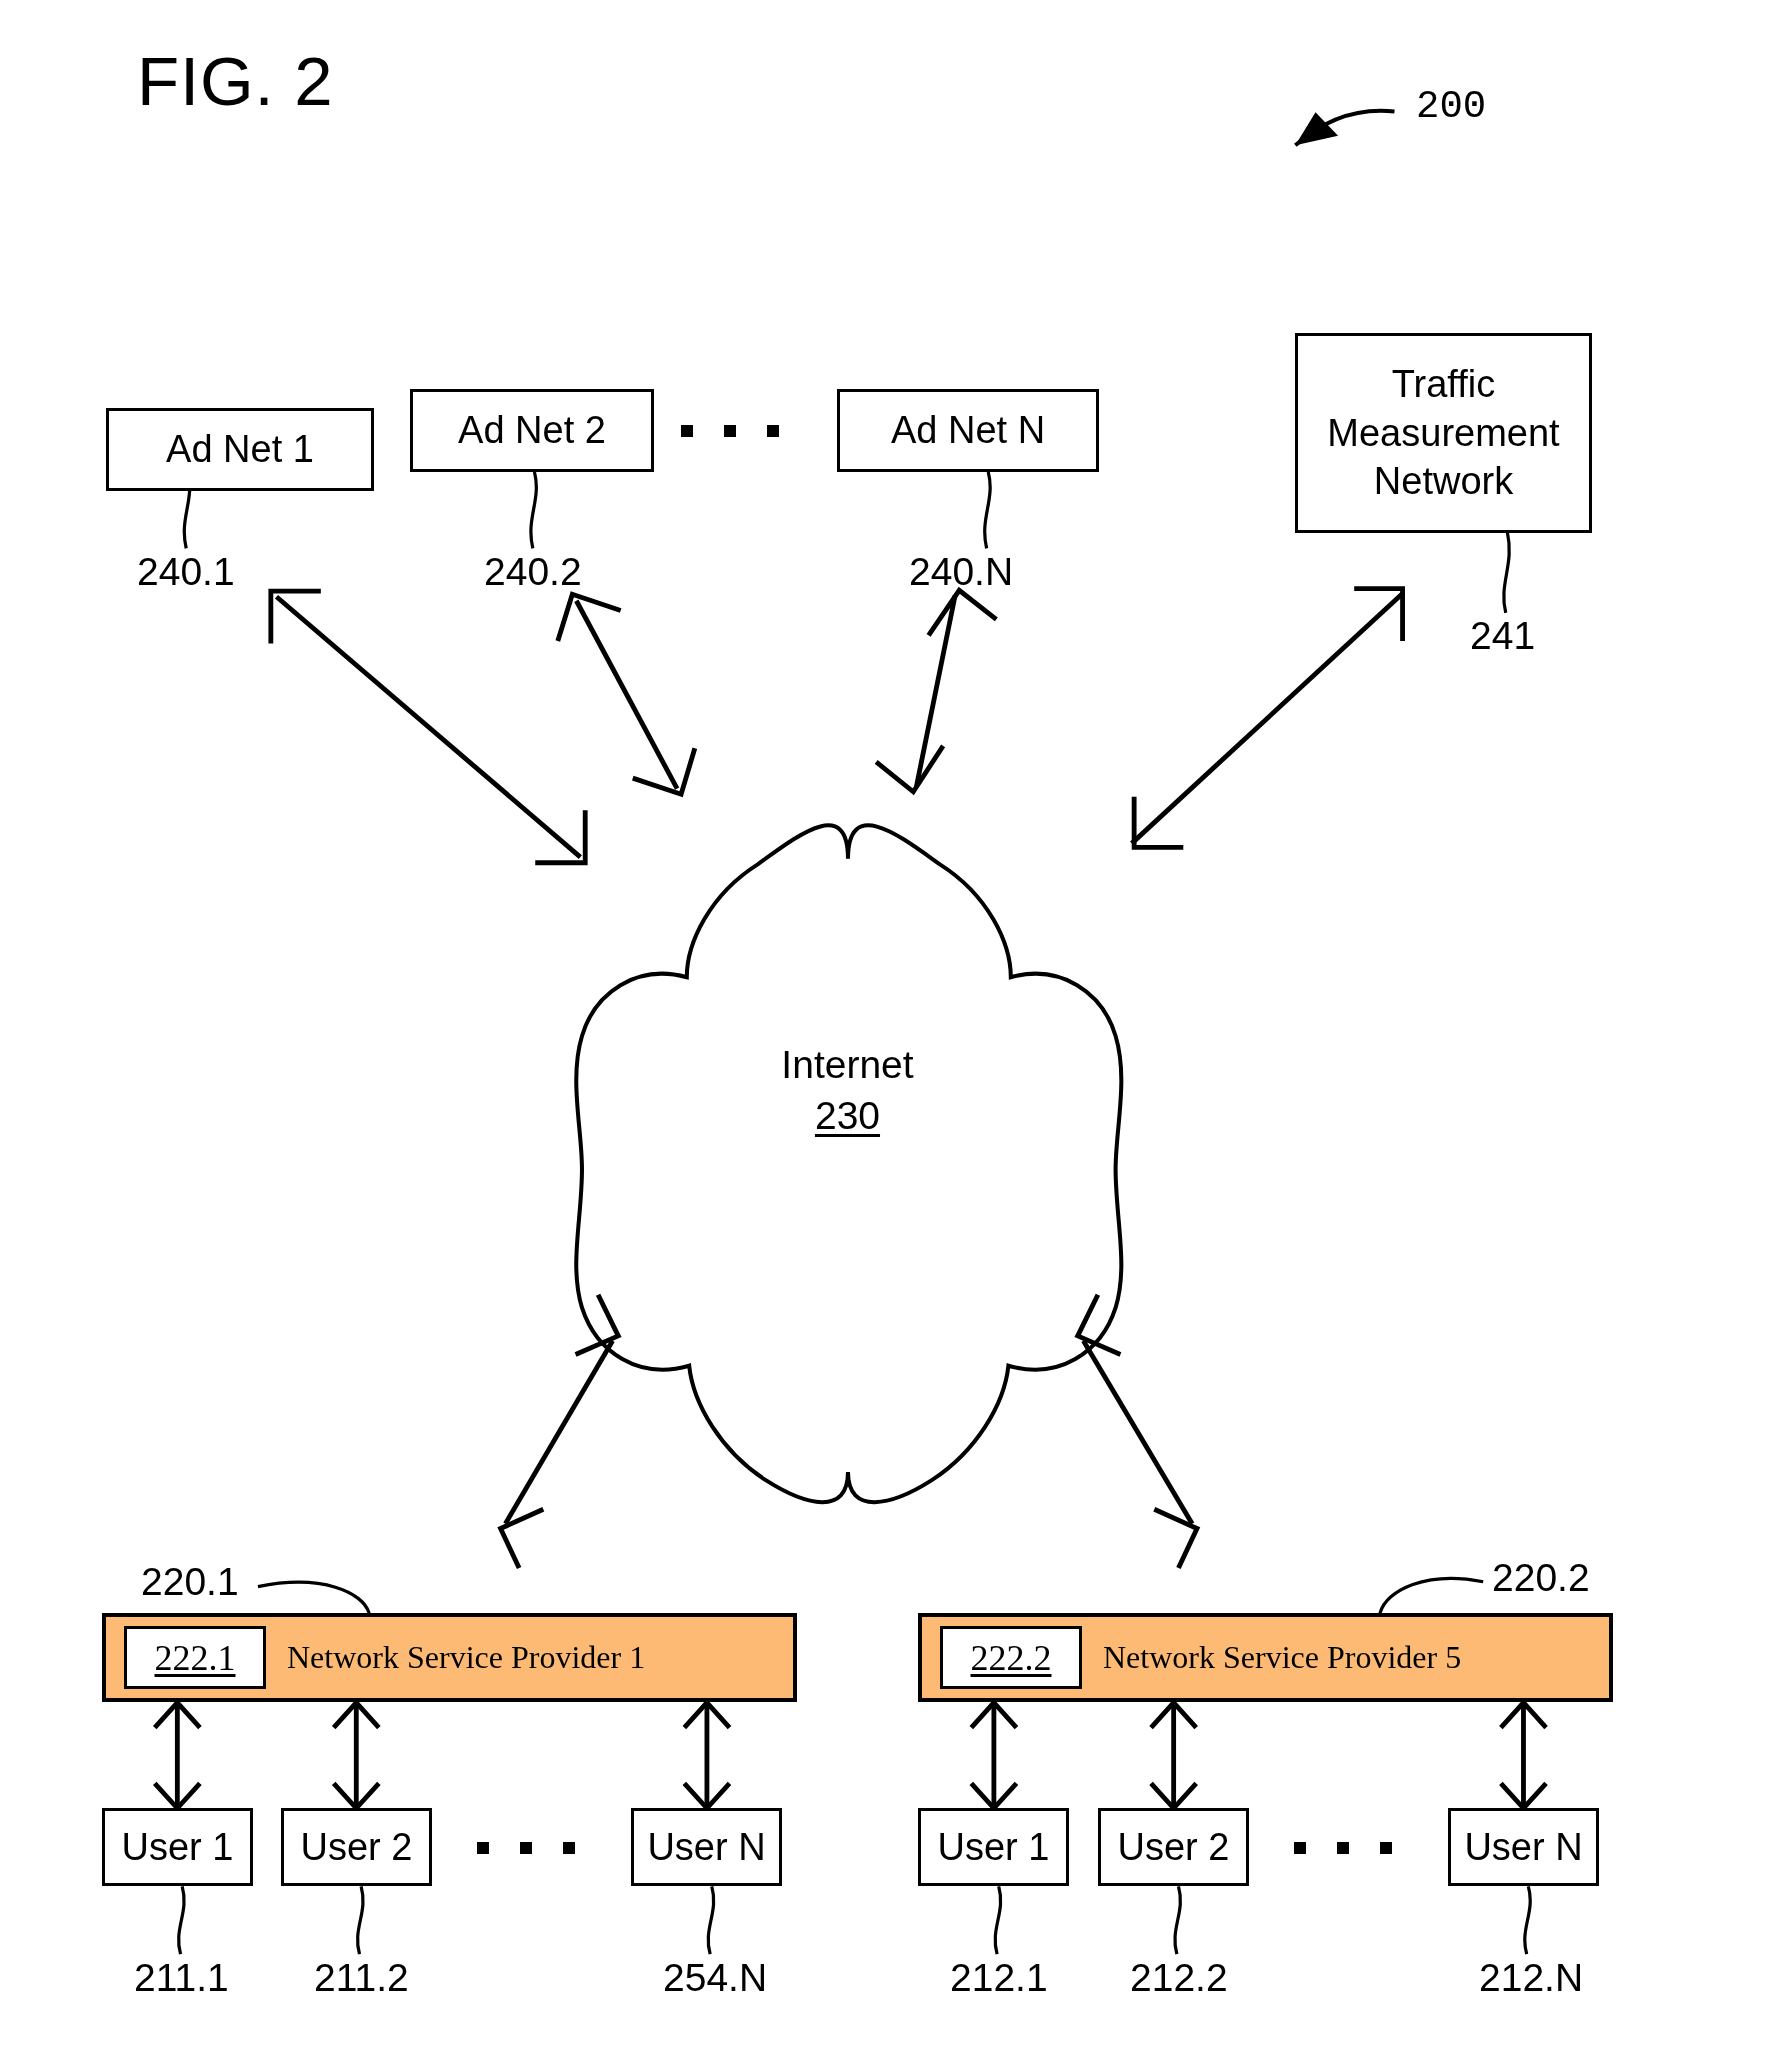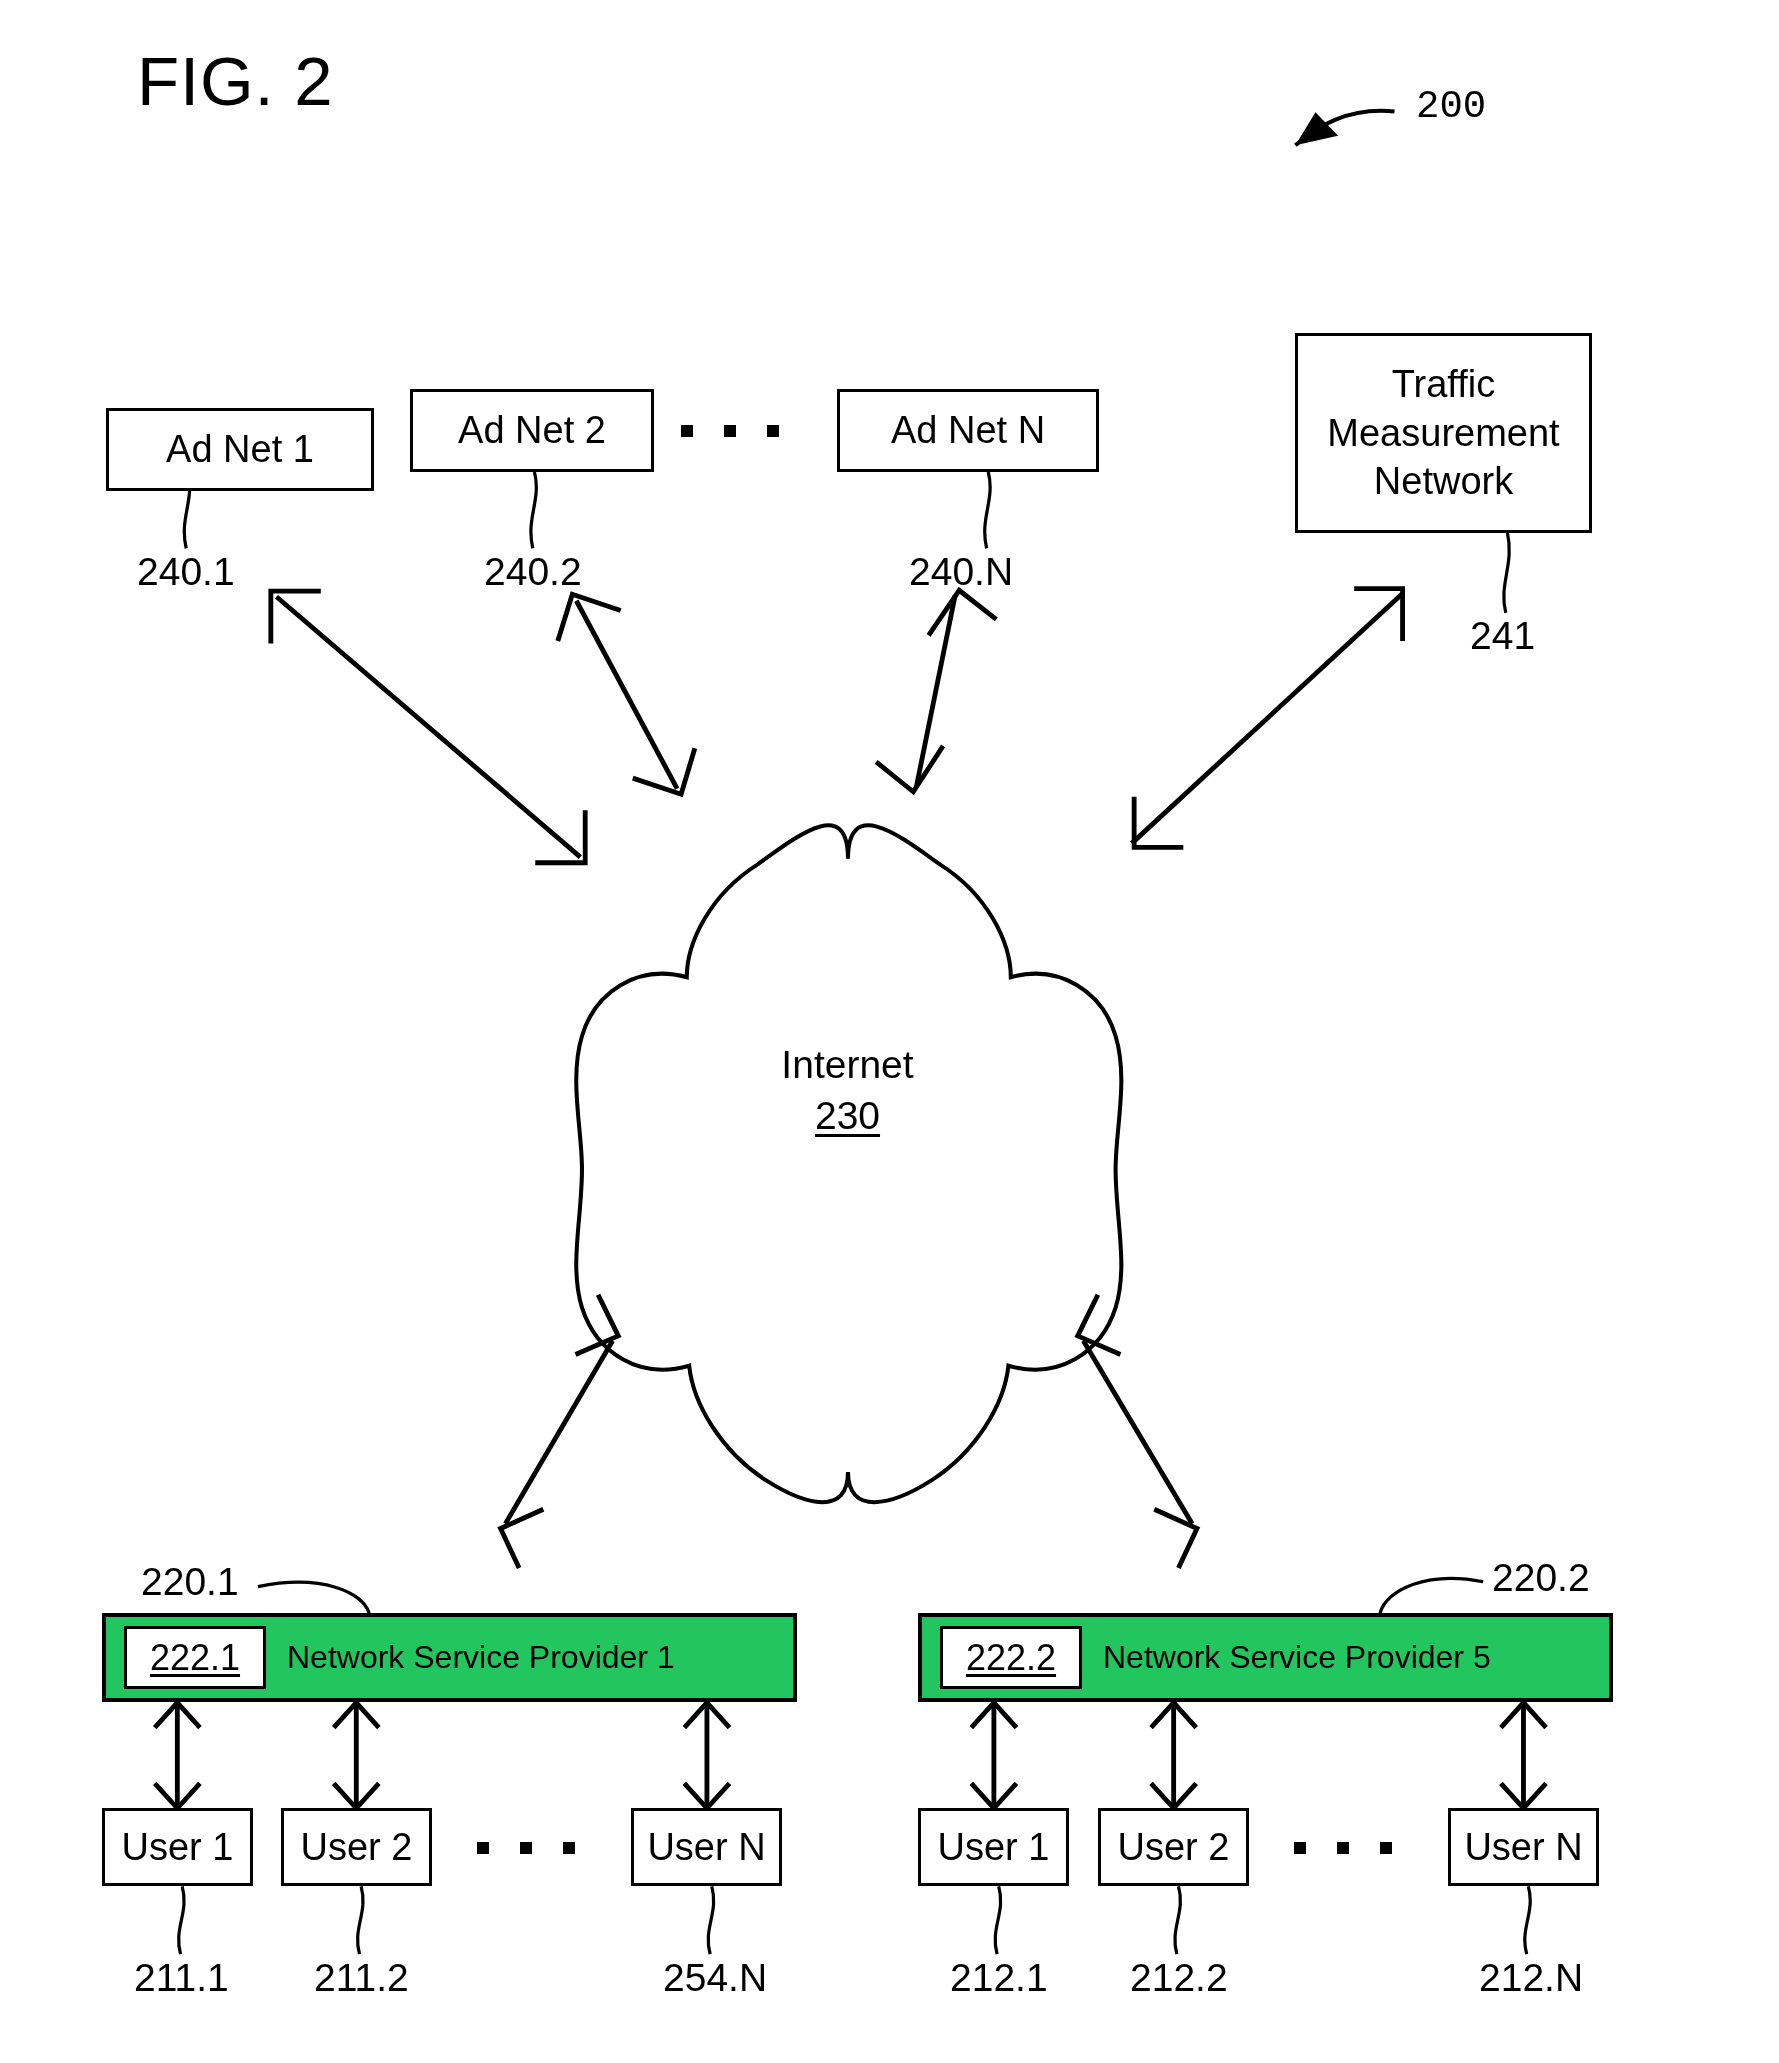--- a/index.html
+++ b/index.html
@@ -47,23 +47,24 @@
     text-align: center;
     font-size: 38px;
     line-height: 1.28;
     white-space: nowrap;
   }
   .node-box.multiline { white-space: normal; }
   .nsp-box {
     position: absolute;
     box-sizing: border-box;
     border: 4px solid #000000;
-    background: #22c55e;
+    background: #fdba74;
     display: flex;
     align-items: center;
+    font-family: Liberation Serif, serif;
   }
   .nsp-inner {
     box-sizing: border-box;
     border: 3.2px solid #000000;
     background: #ffffff;
     display: flex;
     align-items: center;
     justify-content: center;
     font-size: 36px;
     height: 63px;

